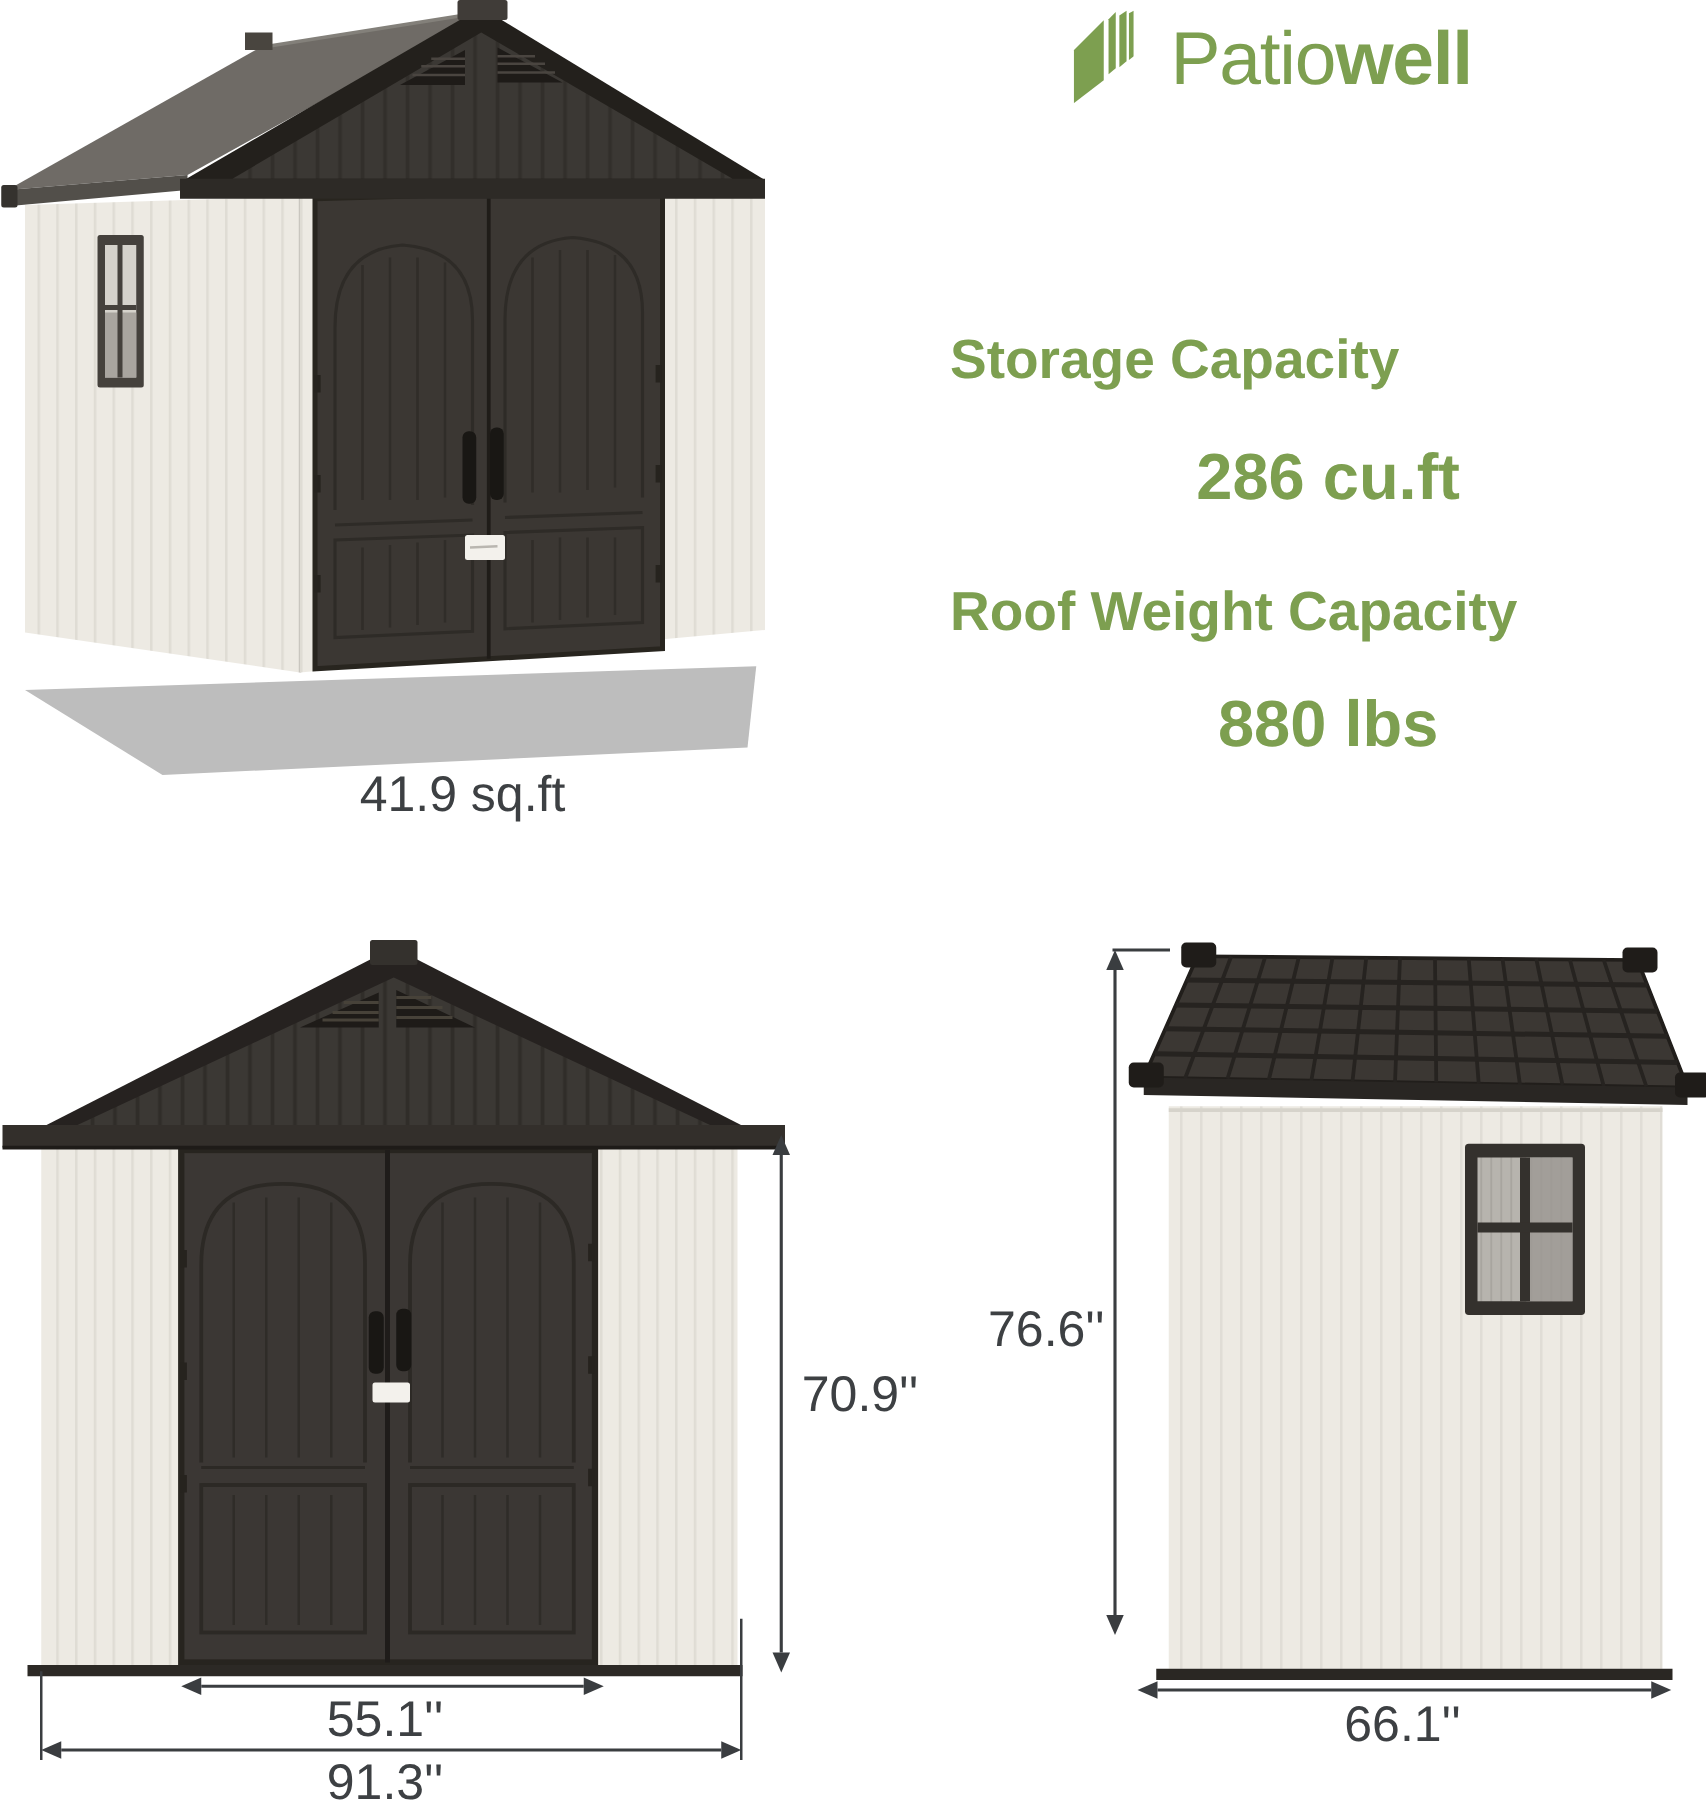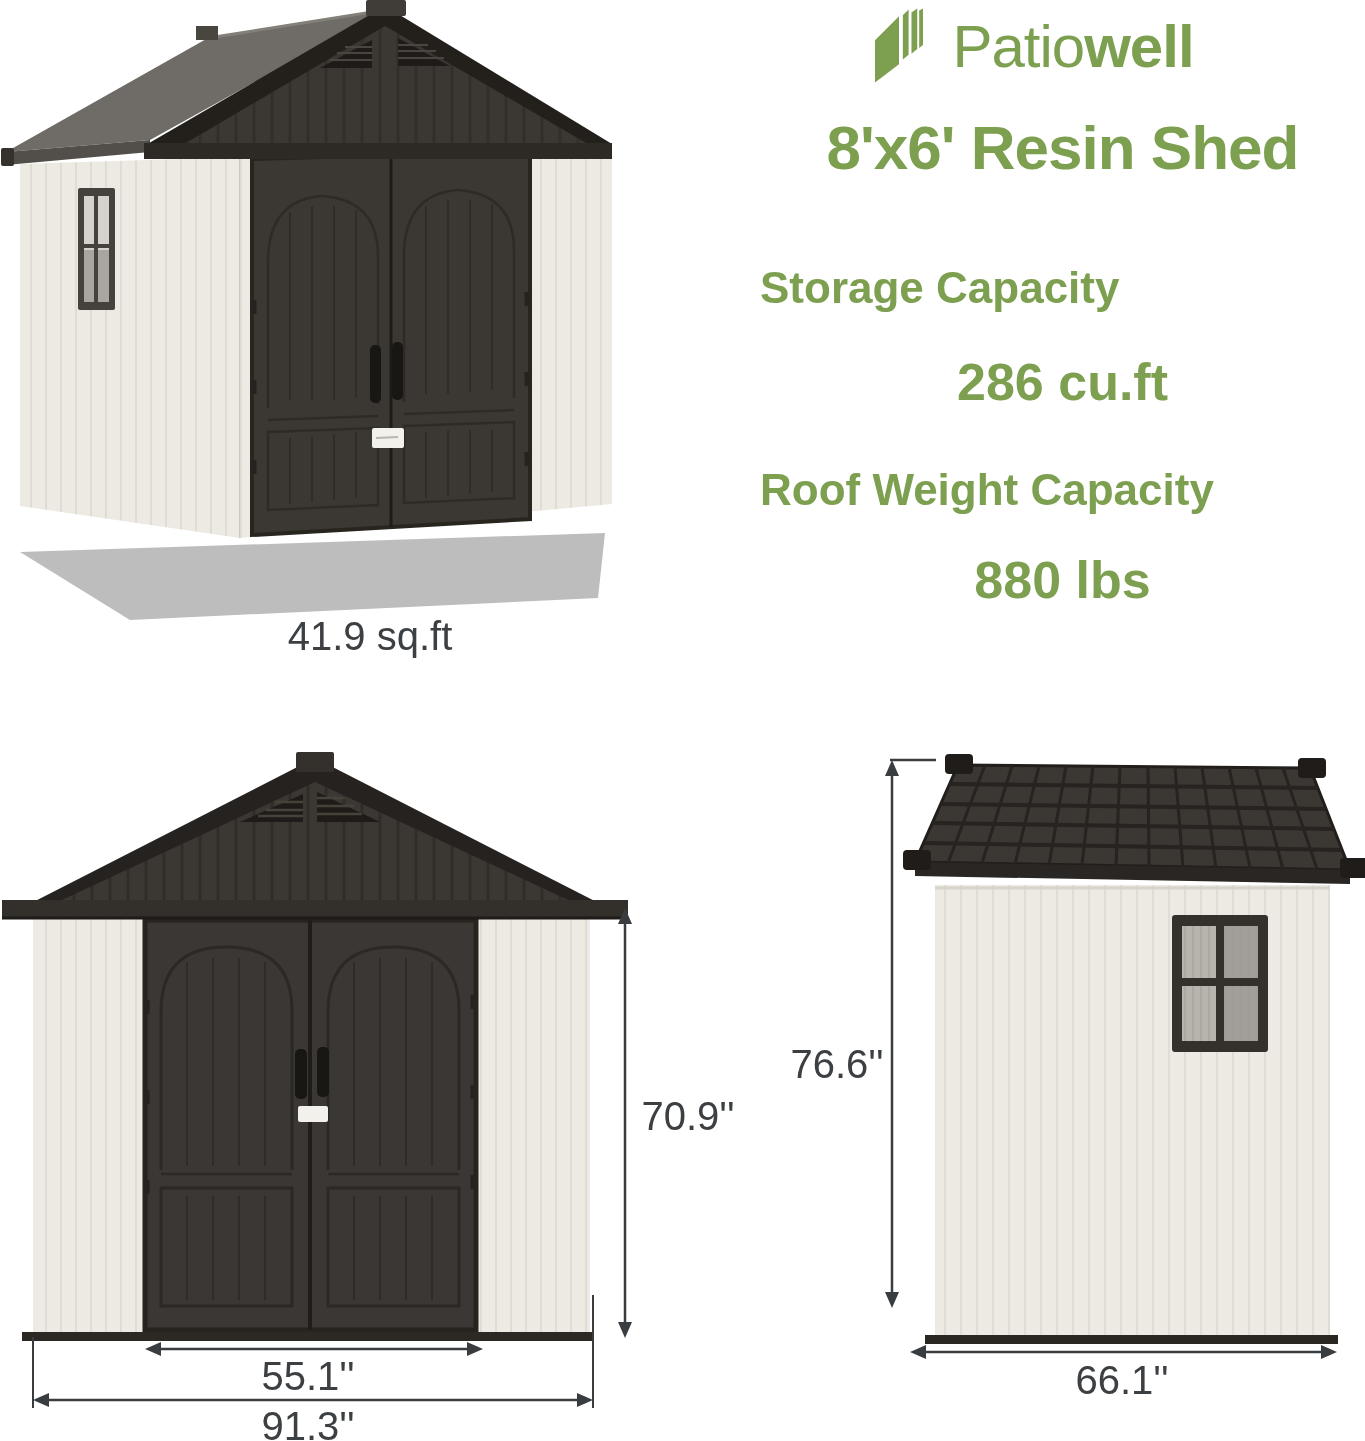--- a/index.html
+++ b/index.html
@@ -1,21 +1,21 @@
 <!DOCTYPE html>
 <html><head>
 <meta charset="utf-8">
 <style>
   html,body{margin:0;padding:0;background:#ffffff;}
   .canvas{
     position:relative;width:1365px;height:1441px;background:#ffffff;
     font-family:"Liberation Sans", sans-serif;overflow:hidden;
   }
   .abs{position:absolute;}
-  .logo-row{position:absolute;left:732px;top:8px;width:605px;display:flex;justify-content:center;align-items:center;gap:29px;}
+  .logo-row{position:absolute;left:716px;top:8px;width:605px;display:flex;justify-content:center;align-items:center;gap:29px;}
   .wordmark{font-size:60px;letter-spacing:-1px;color:#7d9f50;line-height:1;}
   .wordmark .w-reg{font-weight:400;}
   .wordmark .w-bold{font-weight:700;}
   .product-title{position:absolute;left:760px;top:114px;width:605px;text-align:center;
     font-size:62px;font-weight:700;letter-spacing:-1px;color:#7d9f50;line-height:1.1;}
   .spec-label{position:absolute;left:760px;width:605px;text-align:left;font-size:44px;font-weight:700;color:#7d9f50;line-height:1.1;}
   .spec-value{position:absolute;left:760px;width:605px;text-align:center;font-size:52px;font-weight:700;color:#7d9f50;line-height:1.1;}
   .spec-label.storage{top:264px;}
   .spec-value.storage{top:354px;}
   .spec-label.roof{top:466px;}
@@ -226,21 +226,20 @@
   <div class="logo-row">
     <svg width="48" height="78" viewBox="0 0 50 80">
       <polygon points="0,33 25,8 25,58 0,77" fill="#7d9f50"></polygon>
       <polygon points="29,7 35,1 35,48 29,53" fill="#7d9f50"></polygon>
       <polygon points="38,4 44,0 44,42 38,47" fill="#7d9f50"></polygon>
       <polygon points="46,2 50,0 50,38 46,41" fill="#7d9f50"></polygon>
     </svg>
     <div class="wordmark"><span class="w-reg">Patio</span><span class="w-bold">well</span></div>
   </div>
 
-  <div class="product-title">8'x6' Resin Shed</div>
 
   <div class="spec-label storage">Storage Capacity</div>
   <div class="spec-value storage">286 cu.ft</div>
   <div class="spec-label roof">Roof Weight Capacity</div>
   <div class="spec-value roof">880 lbs</div>
 
   <span class="dim-label caption" style="left:350px;top:616px;margin-left:20px;">41.9 sq.ft</span>
   <span class="dim-label" style="left:688px;top:1052px;margin-top:44px;">70.9''</span>
   <span class="dim-label" style="left:837px;top:1044px;">76.6''</span>
   <span class="dim-label" style="left:308px;top:1356px;">55.1''</span>

